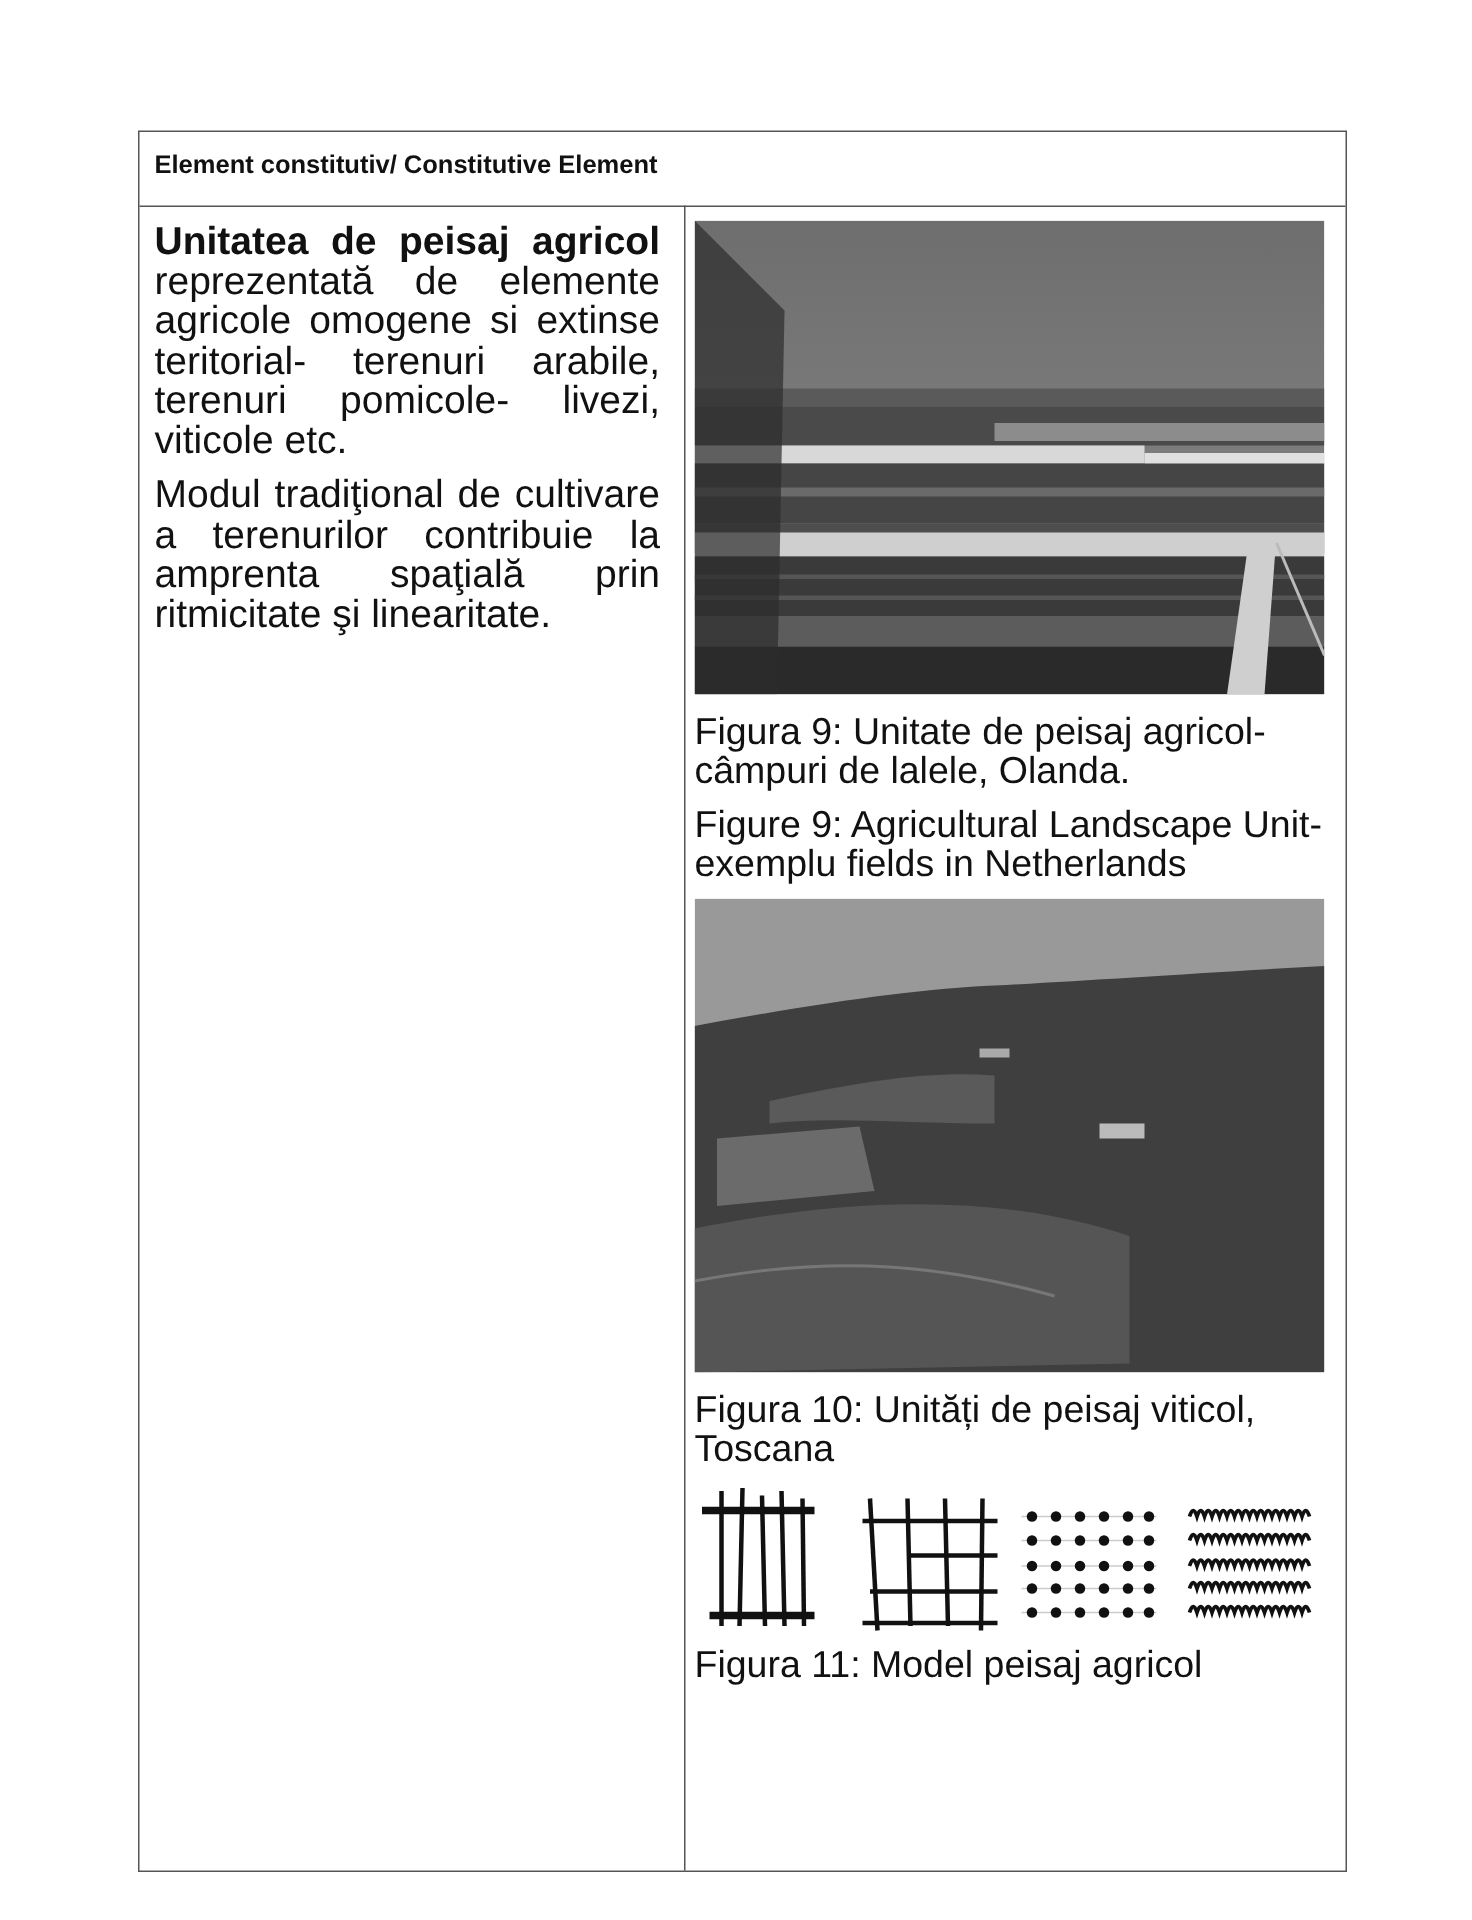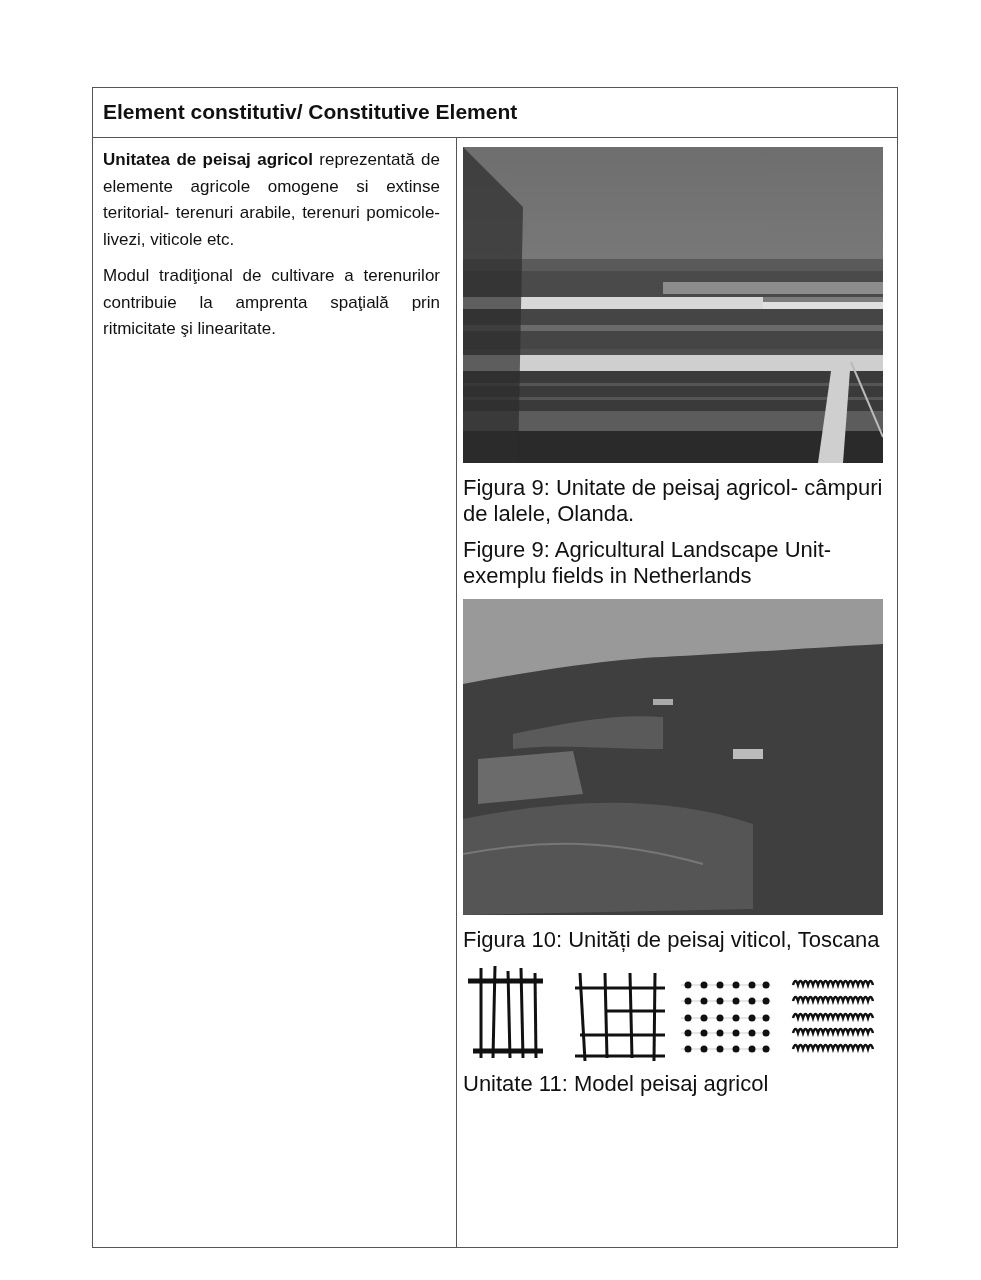--- a/index.html
+++ b/index.html
@@ -2,30 +2,30 @@
 <html><head>
 <meta charset="utf-8">
 <style>
   html, body { margin: 0; padding: 0; background: #ffffff; }
   body { width: 981px; height: 1280px; position: relative; overflow: hidden;
          font-family: "Liberation Sans", sans-serif; color: #111; }
   .table { position: absolute; left: 92px; top: 87px; width: 806px; height: 1161px;
            border: 1px solid #555; box-sizing: border-box; }
   .header-row { position: absolute; left: 0; top: 0; right: 0; height: 49px;
                 border-bottom: 1px solid #555; }
-  .header-cell { position: absolute; left: 10px; top: 12px; font-size: 21px; font-weight: bold; }
+  .header-cell { position: absolute; left: 10px; top: 12px; font-size: 17px; font-weight: bold; }
   .divider { position: absolute; left: 363px; top: 49px; bottom: 0; width: 1px; background: #555; }
-  .left-col { position: absolute; left: 10px; top: 59px; width: 337px; font-size: 17px; line-height: 26.5px; }
+  .left-col { position: absolute; left: 10px; top: 59px; width: 337px; font-size: 26px; line-height: 26.5px; }
   .left-col p { margin: 0 0 10px 0; }
   .justify { text-align: justify; text-align-last: left; }
   .gap { height: 33px; }
   b { font-weight: bold; }
   .right-col { position: absolute; left: 370px; top: 59px; width: 422px; }
   .photo { width: 420px; height: 316px; position: relative; overflow: hidden; }
-  .caption { font-size: 22px; line-height: 26px; margin: 0; }
+  .caption { font-size: 25px; line-height: 26px; margin: 0; }
   .cap-block { margin-top: 12px; }
   .cap-block p { margin: 0 0 10px 0; }
   .patterns { display: flex; justify-content: space-between; width: 420px; height: 100px; margin-top: 2px; }
   .pattern { width: 100px; height: 100px; }
   .fig11 p { margin: 0; }
 </style>
 </head>
 <body>
 
 <div class="table">
@@ -160,16 +160,16 @@
         <g stroke="#111" stroke-width="2.5" fill="none" id="waves">
             <path d="M10 22 q2.5 -8 5 0 q2.5 -8 5 0 q2.5 -8 5 0 q2.5 -8 5 0 q2.5 -8 5 0 q2.5 -8 5 0 q2.5 -8 5 0 q2.5 -8 5 0 q2.5 -8 5 0 q2.5 -8 5 0 q2.5 -8 5 0 q2.5 -8 5 0 q2.5 -8 5 0 q2.5 -8 5 0 q2.5 -8 5 0 q2.5 -8 5 0"></path>
             <path d="M10 38 q2.5 -8 5 0 q2.5 -8 5 0 q2.5 -8 5 0 q2.5 -8 5 0 q2.5 -8 5 0 q2.5 -8 5 0 q2.5 -8 5 0 q2.5 -8 5 0 q2.5 -8 5 0 q2.5 -8 5 0 q2.5 -8 5 0 q2.5 -8 5 0 q2.5 -8 5 0 q2.5 -8 5 0 q2.5 -8 5 0 q2.5 -8 5 0"></path>
             <path d="M10 55 q2.5 -8 5 0 q2.5 -8 5 0 q2.5 -8 5 0 q2.5 -8 5 0 q2.5 -8 5 0 q2.5 -8 5 0 q2.5 -8 5 0 q2.5 -8 5 0 q2.5 -8 5 0 q2.5 -8 5 0 q2.5 -8 5 0 q2.5 -8 5 0 q2.5 -8 5 0 q2.5 -8 5 0 q2.5 -8 5 0 q2.5 -8 5 0"></path>
             <path d="M10 70 q2.5 -8 5 0 q2.5 -8 5 0 q2.5 -8 5 0 q2.5 -8 5 0 q2.5 -8 5 0 q2.5 -8 5 0 q2.5 -8 5 0 q2.5 -8 5 0 q2.5 -8 5 0 q2.5 -8 5 0 q2.5 -8 5 0 q2.5 -8 5 0 q2.5 -8 5 0 q2.5 -8 5 0 q2.5 -8 5 0 q2.5 -8 5 0"></path>
             <path d="M10 86 q2.5 -8 5 0 q2.5 -8 5 0 q2.5 -8 5 0 q2.5 -8 5 0 q2.5 -8 5 0 q2.5 -8 5 0 q2.5 -8 5 0 q2.5 -8 5 0 q2.5 -8 5 0 q2.5 -8 5 0 q2.5 -8 5 0 q2.5 -8 5 0 q2.5 -8 5 0 q2.5 -8 5 0 q2.5 -8 5 0 q2.5 -8 5 0"></path>
           </g>
       </svg>
     </div>
     <div class="cap-block fig11" style="margin-top:8px;">
-      <p class="caption">Unitate 11: Model peisaj agricol</p>
+      <p class="caption">Figura 11: Model peisaj agricol</p>
     </div>
   </div>
 </div>
 
 </body></html>

